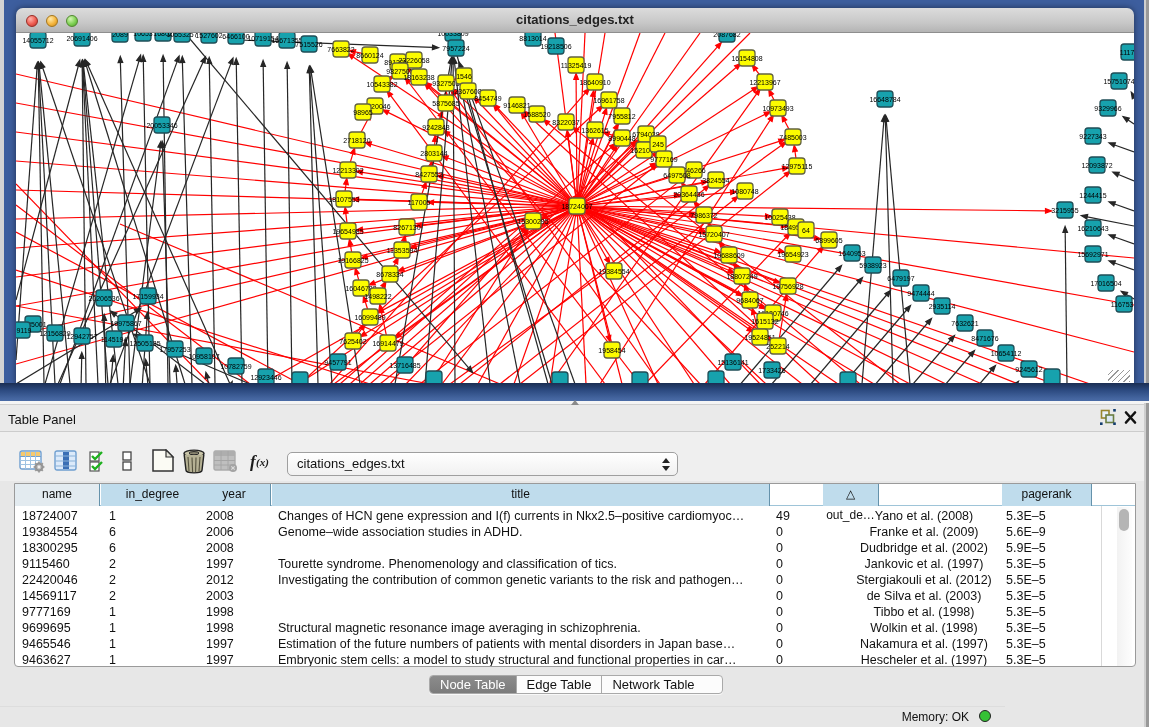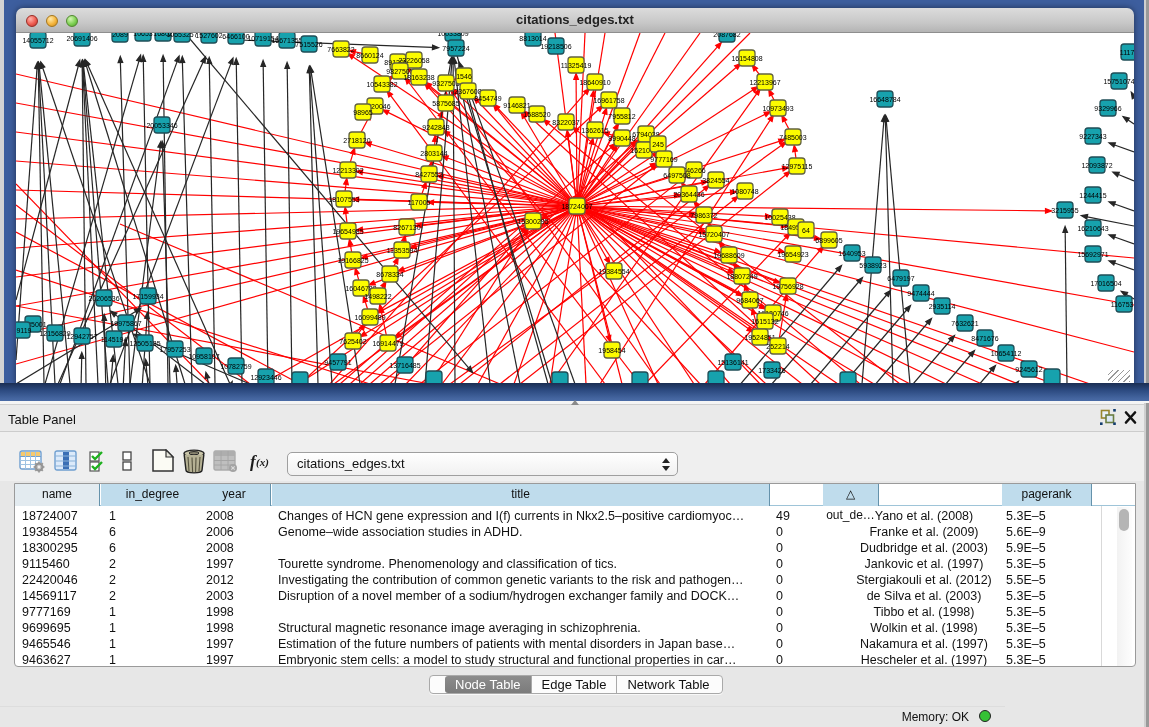--- a/index.html
+++ b/index.html
@@ -54,21 +54,21 @@
 .c1 { left:94px;  width:96px; }
 .c2 { left:191px; width:73px; }
 .c3 { left:263px; width:492px; }
 .c4 { left:761px; width:74px; }
 .c5 { left:831px; width:156px; text-align:center; }
 .c6 { left:991px; width:90px; }
 
 
 #tabs { position:absolute; left:429px; top:675px; width:294px; height:19px;
   background:#fcfcfc; border:1px solid #a9a9a9; border-radius:4px;
-  font-size:13px; color:#111; display:flex; box-shadow:0 1px 0 rgba(255,255,255,.7);padding-left:15px; }
+  font-size:13px; color:#111; display:flex; box-shadow:0 1px 0 rgba(255,255,255,.7); }
 #tabs .tab { flex:0 0 auto; text-align:center; line-height:17px; padding:0 10px; border-right:1px solid #a9a9a9; }
 #tabs .sel { background:linear-gradient(#8c8c8c,#7b7b7b); color:#fff; border-radius:3px 0 0 3px; }
 #tabs .last { border-right:none; }
 #status { position:absolute; left:0; top:706px; width:1005px; height:21px; background:#e7e7e7; border-top:1px solid #dddddd; }
 #memtext { position:absolute; right:36px; top:3px; font-size:12px; color:#111; }
 #memdot { position:absolute; right:14px; top:3px; width:12px; height:12px; border-radius:50%;
   background:#35c135; border:1.5px solid #222; }
 #app-right-strip { position:absolute; left:1144px; top:403px; width:5px; height:324px; background:#999999; border-left:2px solid #cfcfcf; }
 #grip2 { position:absolute; left:1108px; top:370px; width:22px; height:12px;
   background:repeating-linear-gradient(135deg, transparent, transparent 3px, #999 3px, #999 4px); }
@@ -932,21 +932,21 @@
         <div class="c3">Genome–wide association studies in ADHD.</div>
         <div class="c4">0</div>
         <div class="c5">Franke et al. (2009)</div>
         <div class="c6">5.6E–9</div>
       </div>
 <div class="tr">
         <div class="c0">18300295</div>
         <div class="c1">6</div>
         <div class="c2">2008</div>
         <div class="c4">0</div>
-        <div class="c5">Dudbridge et al. (2003)</div>
+        <div class="c5">Dudbridge et al. (2002)</div>
         <div class="c6">5.9E–5</div>
       </div>
 <div class="tr">
         <div class="c0">9115460</div>
         <div class="c1">2</div>
         <div class="c2">1997</div>
         <div class="c3">Tourette syndrome. Phenomenology and classification of tics.</div>
         <div class="c4">0</div>
         <div class="c5">Jankovic et al. (1997)</div>
         <div class="c6">5.3E–5</div>
@@ -957,21 +957,20 @@
         <div class="c2">2012</div>
         <div class="c3">Investigating the contribution of common genetic variants to the risk and pathogen…</div>
         <div class="c4">0</div>
         <div class="c5">Stergiakouli et al. (2012)</div>
         <div class="c6">5.5E–5</div>
       </div>
 <div class="tr">
         <div class="c0">14569117</div>
         <div class="c1">2</div>
         <div class="c2">2003</div>
-        <div class="c3">Disruption of a novel member of a sodium/hydrogen exchanger family and DOCK…</div>
         <div class="c4">0</div>
         <div class="c5">de Silva et al. (2003)</div>
         <div class="c6">5.3E–5</div>
       </div>
 <div class="tr">
         <div class="c0">9777169</div>
         <div class="c1">1</div>
         <div class="c2">1998</div>
         <div class="c4">0</div>
         <div class="c5">Tibbo et al. (1998)</div>

